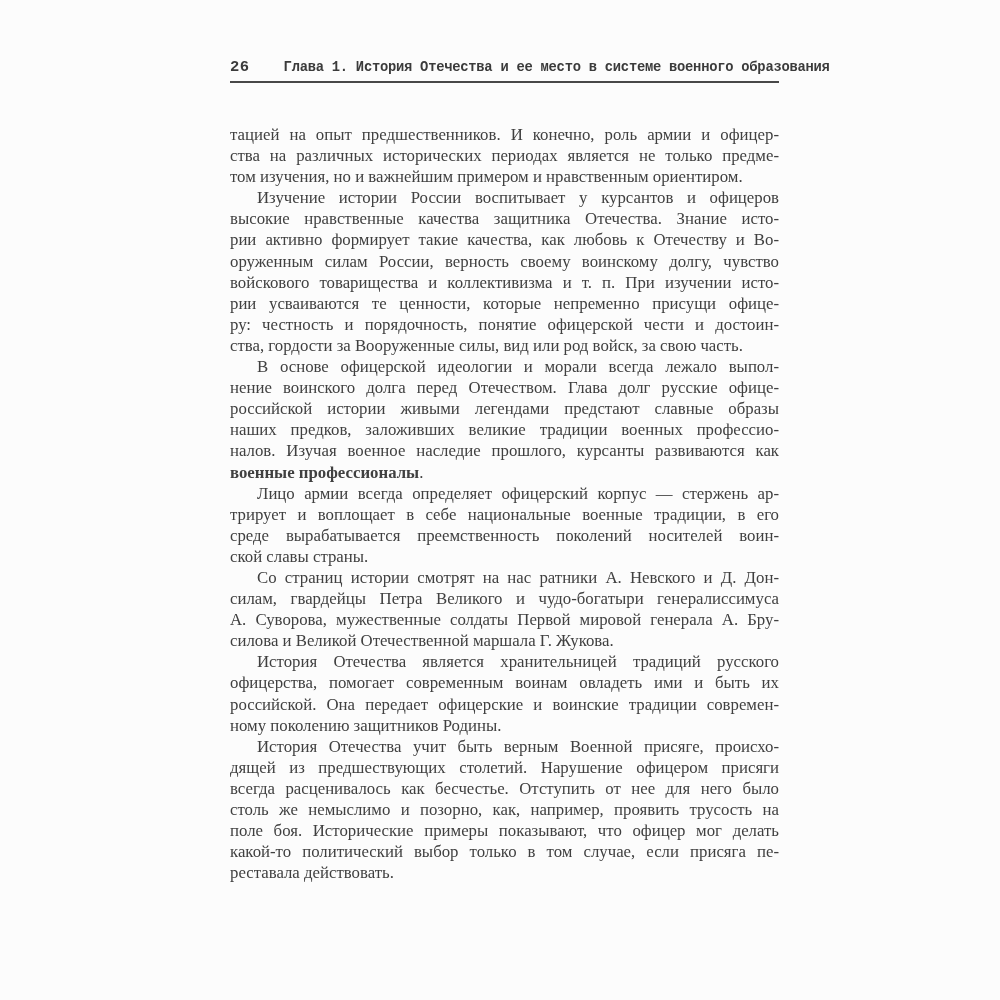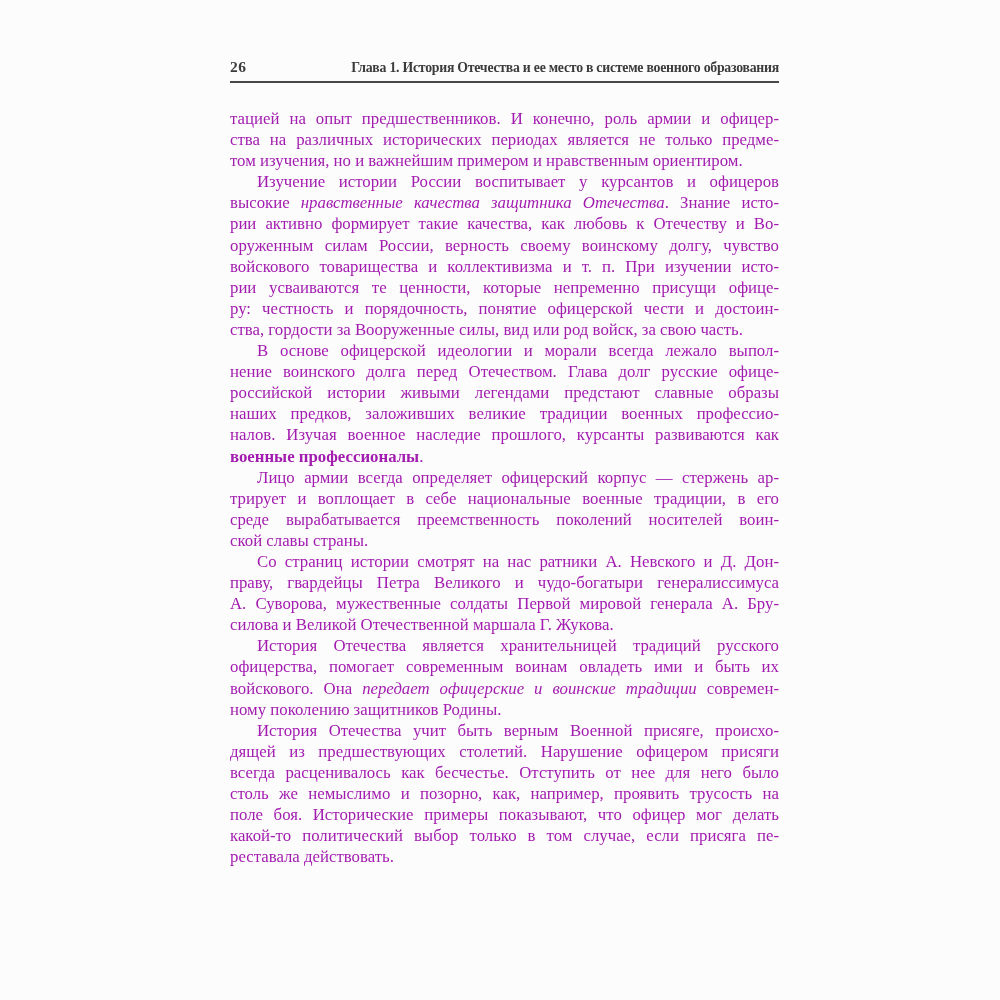--- a/index.html
+++ b/index.html
@@ -22,50 +22,50 @@
     left: 230px;
     top: 58px;
     width: 549px;
   }
   .running-head {
     display: flex;
     justify-content: space-between;
     align-items: baseline;
     border-bottom: 2px solid #484848;
     padding-bottom: 5px;
-    font-family: Liberation Serif, serif;
+    font-family: Liberation Mono, monospace;
     font-weight: bold;
     color: #3b3b3b;
   }
   .page-num {
     font-size: 15.5px;
     letter-spacing: 0.5px;
   }
   .chapter-title {
     font-size: 13.8px;
     letter-spacing: -0.25px;
     white-space: nowrap;
     margin-left: 34px;
   }
   .body-text {
-    margin-top: 25px;
+    margin-top: 41px;
     font-size: 16.8px;
-    color: #a21caf;
+    color: #404040;
   }
   .para { margin: 0; }
   .line {
     height: 21.1px;
     line-height: 21.1px;
     white-space: nowrap;
     text-align: justify;
     text-align-last: justify;
   }
   .line.last { text-align-last: left; }
   .line.indent { padding-left: 27px; }
-  .it { font-style: italic; }
+  .it { }
   .bd { font-weight: bold; }
 </style>
 </head>
 <body>
 
 <div class="page">
   <div class="content">
     <div class="running-head">
       <span class="page-num">26</span>
       <span class="chapter-title">Глава 1. История Отечества и ее место в системе военного образования</span>
@@ -95,28 +95,28 @@
           <div class="line last"><span class="bd">военные профессионалы</span><span class="rg">.</span></div>
         </div>
         <div class="para">
           <div class="line indent">Лицо армии всегда определяет офицерский корпус — стержень ар-</div>
           <div class="line">трирует и воплощает в себе национальные военные традиции, в его</div>
           <div class="line">среде вырабатывается преемственность поколений носителей воин-</div>
           <div class="line last">ской славы страны.</div>
         </div>
         <div class="para">
           <div class="line indent">Со страниц истории смотрят на нас ратники А. Невского и Д. Дон-</div>
-          <div class="line">праву, гвардейцы Петра Великого и чудо-богатыри генералиссимуса</div>
+          <div class="line">силам, гвардейцы Петра Великого и чудо-богатыри генералиссимуса</div>
           <div class="line">А. Суворова, мужественные солдаты Первой мировой генерала А. Бру-</div>
           <div class="line last">силова и Великой Отечественной маршала Г. Жукова.</div>
         </div>
         <div class="para">
           <div class="line indent">История Отечества является хранительницей традиций русского</div>
           <div class="line">офицерства, помогает современным воинам овладеть ими и быть их</div>
-          <div class="line"><span class="rg">войскового. Она </span><span class="it">передает офицерские и воинские традиции</span><span class="rg"> современ-</span></div>
+          <div class="line"><span class="rg">российской. Она </span><span class="it">передает офицерские и воинские традиции</span><span class="rg"> современ-</span></div>
           <div class="line last">ному поколению защитников Родины.</div>
         </div>
         <div class="para">
           <div class="line indent">История Отечества учит быть верным Военной присяге, происхо-</div>
           <div class="line">дящей из предшествующих столетий. Нарушение офицером присяги</div>
           <div class="line">всегда расценивалось как бесчестье. Отступить от нее для него было</div>
           <div class="line">столь же немыслимо и позорно, как, например, проявить трусость на</div>
           <div class="line">поле боя. Исторические примеры показывают, что офицер мог делать</div>
           <div class="line">какой-то политический выбор только в том случае, если присяга пе-</div>
           <div class="line last">реставала действовать.</div>

